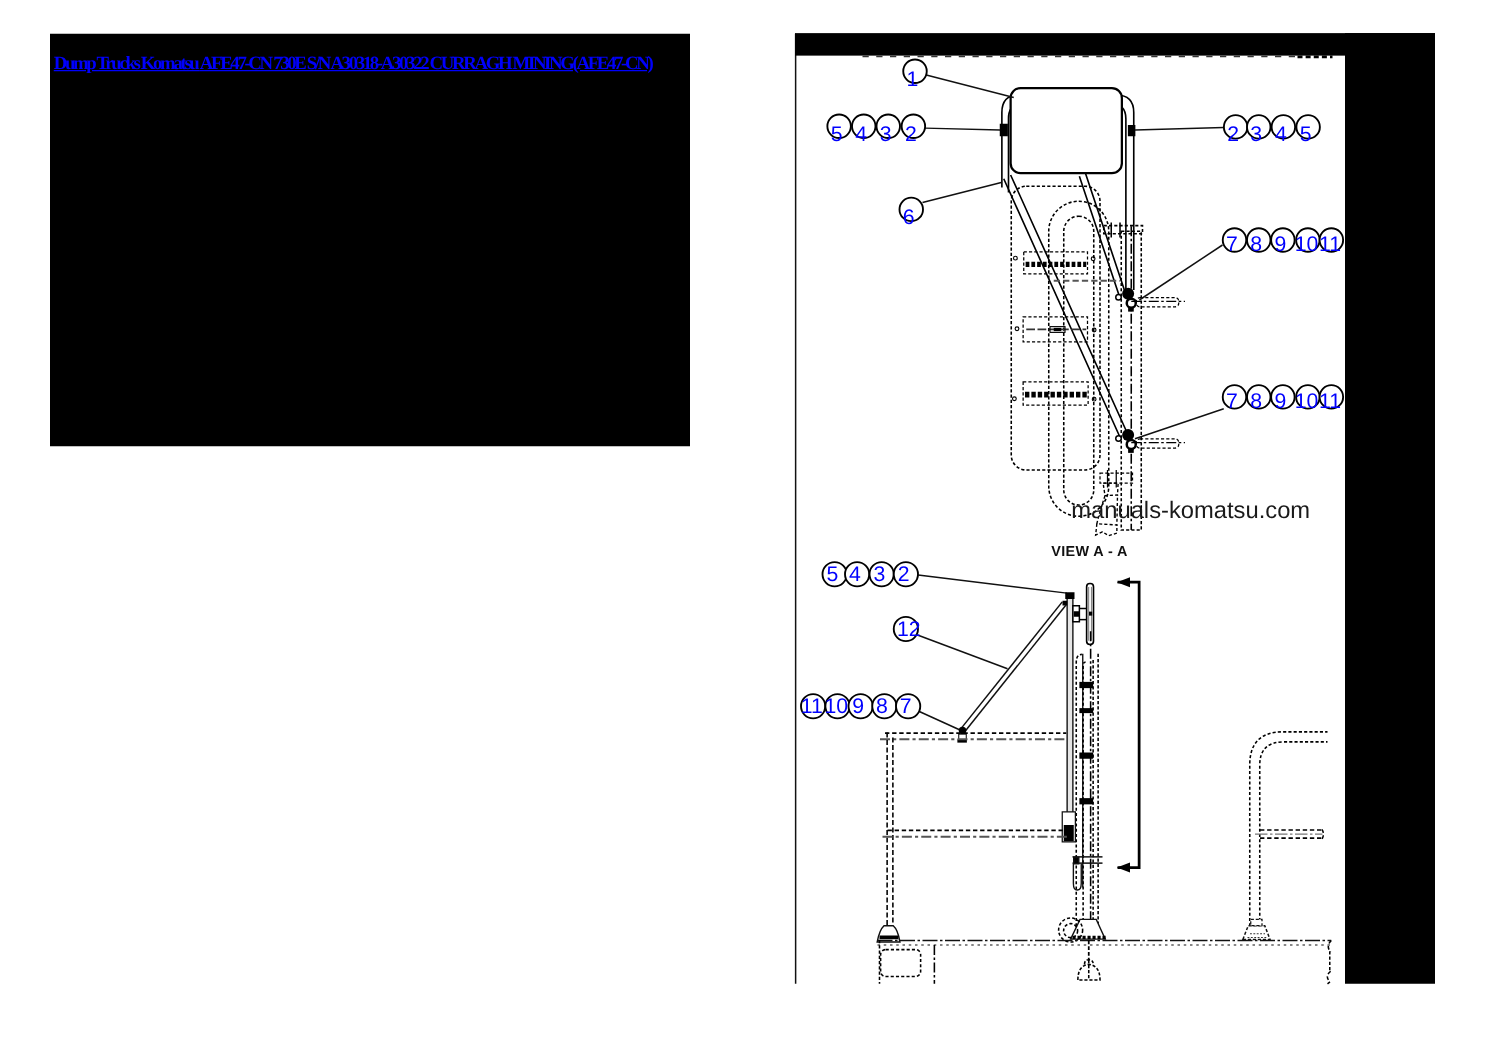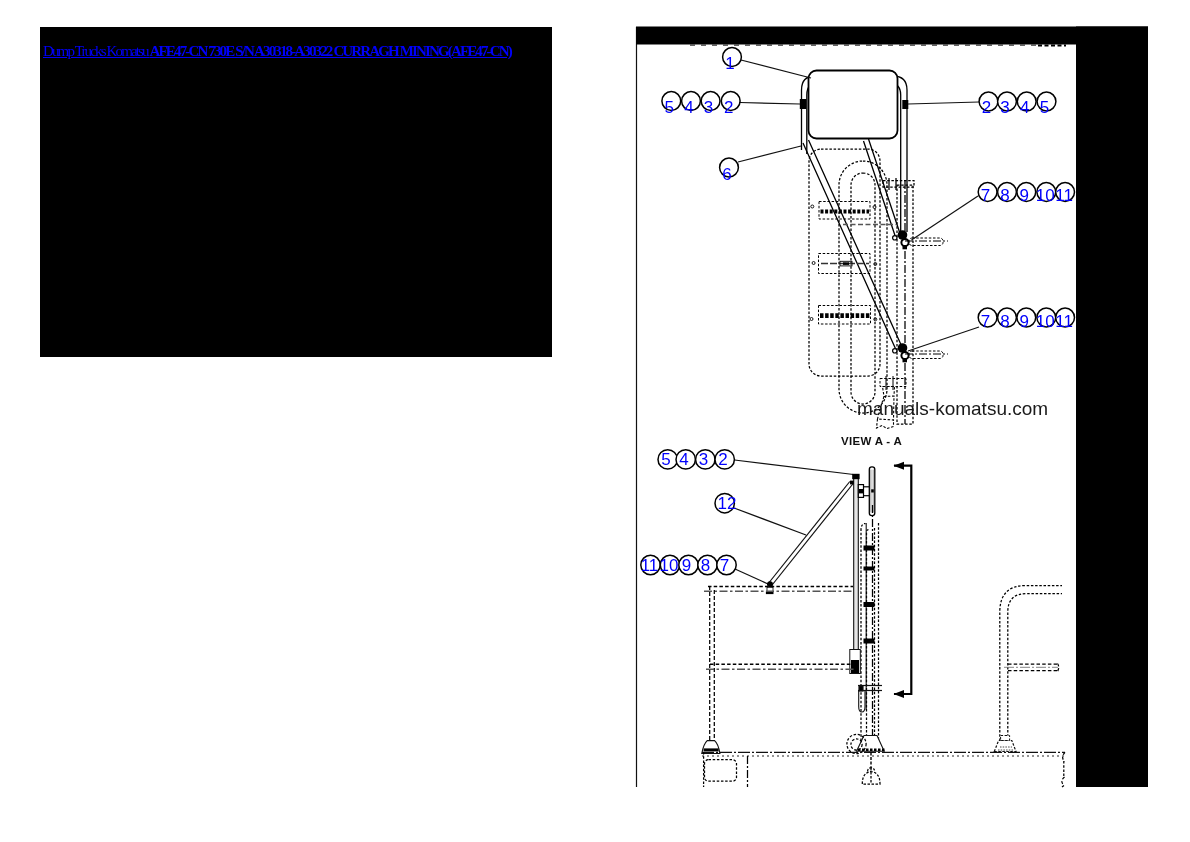--- a/index.html
+++ b/index.html
@@ -1,18 +1,18 @@
 <!DOCTYPE html>
 <html><head>
 <meta charset="utf-8">
 <style>
   html,body{margin:0;padding:0;background:#fff;width:1190px;height:842px;overflow:hidden;}
   body{font-family:"Liberation Sans",sans-serif;position:relative;}
   .abs{position:absolute;}
-  #link{font-family:"Liberation Serif",serif;font-size:15px;letter-spacing:-1.86px;color:#0000fb;text-decoration:underline;white-space:nowrap;}
+  #link{font-family:"Liberation Serif",serif;font-size:15px;letter-spacing:-1.86px;color:#0000fb;text-decoration:underline;white-space:nowrap;font-weight:bold;}
   svg text{font-family:"Liberation Sans",sans-serif;}
   .num{fill:#0101fd;font-size:17px;}
 </style>
 </head>
 <body>
 
 <div class="abs" style="left:40px;top:27px;width:512px;height:330px;background:#000;"></div>
 
 <div id="link" class="abs" style="left:43px;top:43px;">Dump Trucks Komatsu <b>AFE47-CN 730E S/N A30318-A30322 CURRAGH MINING(AFE47-CN)</b></div>
 

